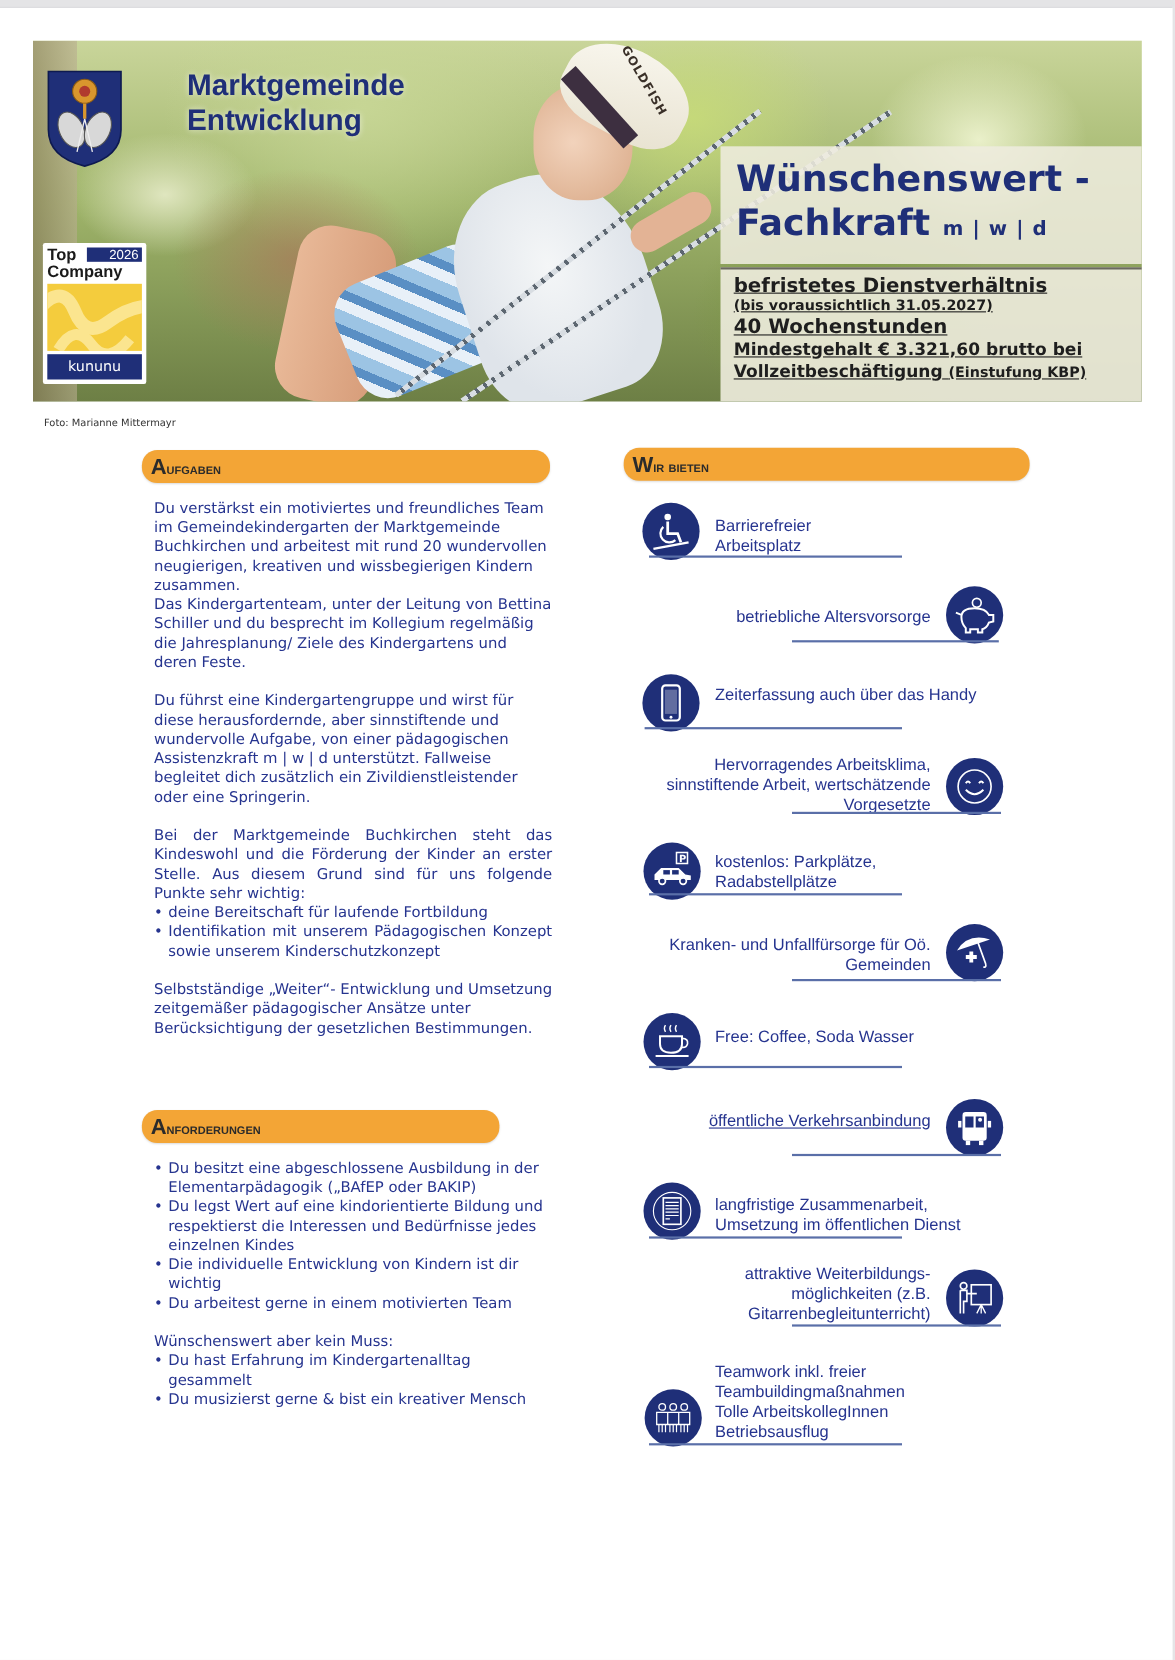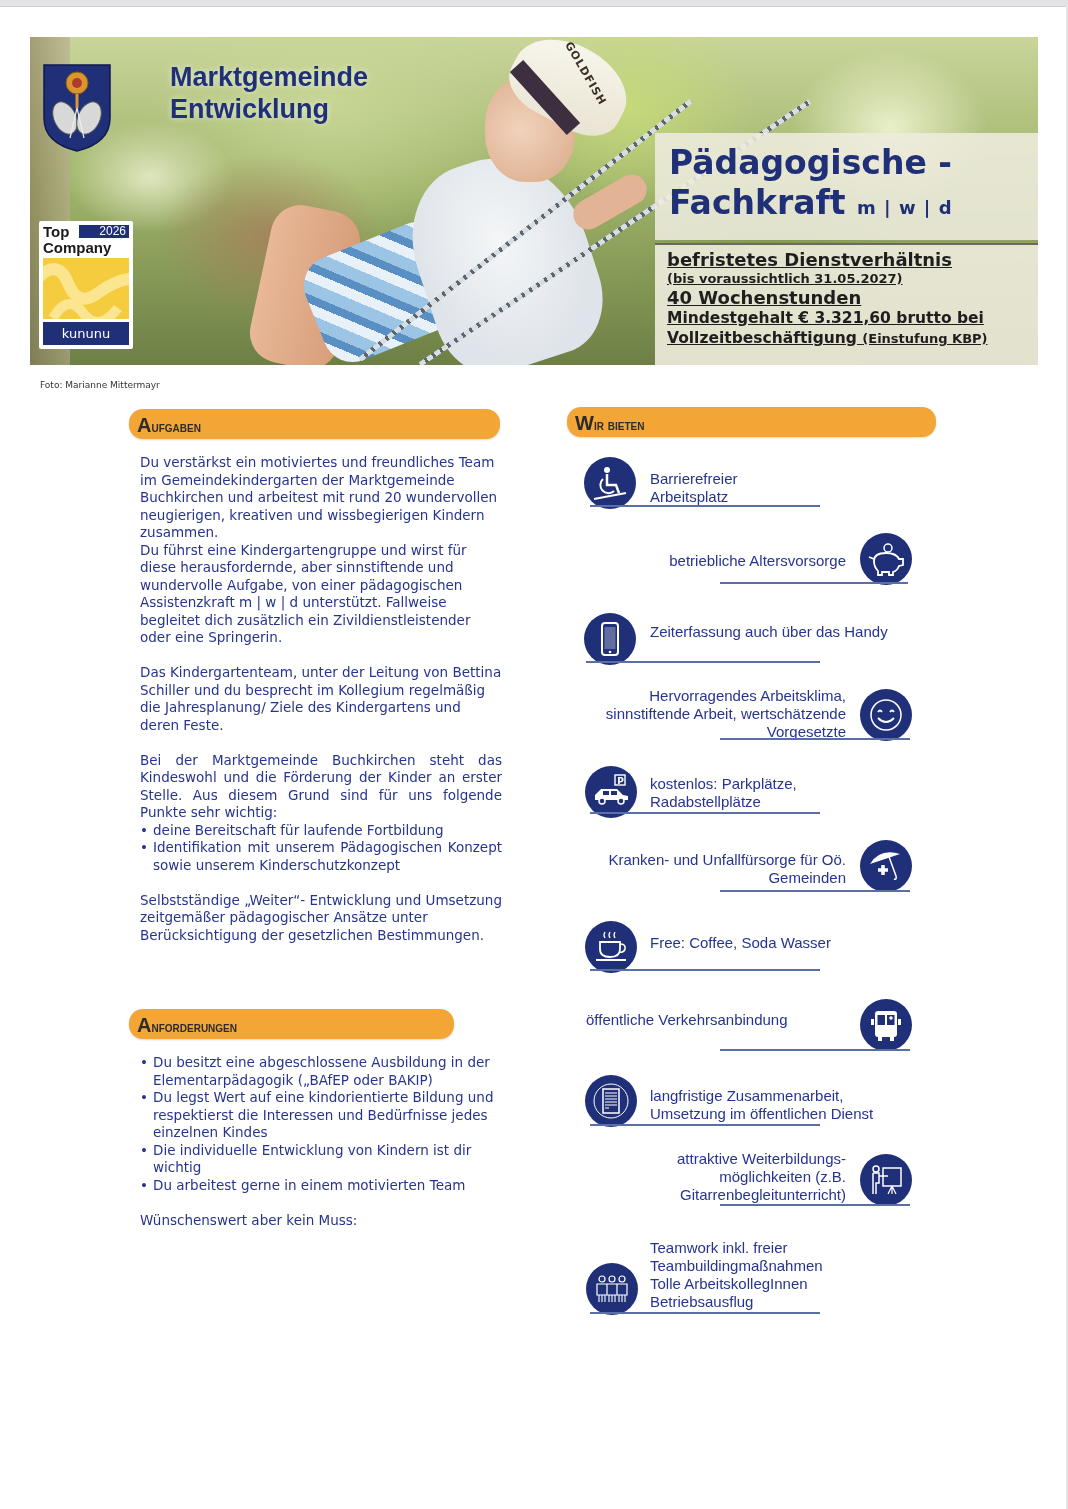--- a/index.html
+++ b/index.html
@@ -113,21 +113,21 @@
           <path d="M-5 20 Q15 0 25 25 T55 35 T95 20" stroke="#fbe58f" stroke-width="12" fill="none"></path>
           <path d="M10 60 Q25 35 40 55 T75 50" stroke="#fbe58f" stroke-width="10" fill="none"></path>
         </svg>
       </div>
       <div class="foot">kununu</div>
     </div>
 
     <div class="title-panel">
       <div class="upper">
         <div class="job-title">
-          <div>Pädagogische -</div>
+          <div>Wünschenswert -</div>
           <div><span>Fachkraft</span> <span class="mwd">m | w | d</span></div>
         </div>
       </div>
       <div class="lower">
         <div class="cond">
           <div class="big">befristetes Dienstverhältnis</div>
           <div class="small">(bis voraussichtlich 31.05.2027)</div>
           <div class="big">40 Wochenstunden</div>
           <div class="mid">Mindestgehalt € 3.321,60 brutto bei</div>
           <div class="mid"><span>Vollzeitbeschäftigung</span> <span class="small">(Einstufung KBP)</span></div>
@@ -136,41 +136,45 @@
     </div>
   </div>
 
   <div class="photo-credit">Foto: Marianne Mittermayr</div>
 
   <div class="section-head" style="left:129px; top:402px; width:371px;">
     <span class="first">A</span><span>ufgaben</span>
   </div>
   <div class="body-text" style="left:140px; top:447px; width:362px;">
     <p style="margin-bottom:0">Du verstärkst ein motiviertes und freundliches Team im Gemeindekindergarten der Marktgemeinde Buchkirchen und arbeitest mit rund 20 wundervollen neugierigen, kreativen und wissbegierigen Kindern zusammen.</p>
+    <p>Das Kindergartenteam, unter der Leitung von Bettina Schiller und du besprecht im Kollegium regelmäßig die Jahresplanung/ Ziele des Kindergartens und deren Feste.</p>
     <p>Du führst eine Kindergartengruppe und wirst für diese herausfordernde, aber sinnstiftende und wundervolle Aufgabe, von einer pädagogischen Assistenzkraft m | w | d unterstützt. Fallweise begleitet dich zusätzlich ein Zivildienstleistender oder eine Springerin.</p>
-    <p>Das Kindergartenteam, unter der Leitung von Bettina Schiller und du besprecht im Kollegium regelmäßig die Jahresplanung/ Ziele des Kindergartens und deren Feste.</p>
     <p class="justify" style="margin-bottom:0">Bei der Marktgemeinde Buchkirchen steht das Kindeswohl und die Förderung der Kinder an erster Stelle. Aus diesem Grund sind für uns folgende Punkte sehr wichtig:</p>
     <ul style="margin-bottom:17.5px">
       <li>deine Bereitschaft für laufende Fortbildung</li>
       <li class="justify">Identifikation mit unserem Pädagogischen Konzept sowie unserem Kinderschutzkonzept</li>
     </ul>
     <p>Selbstständige „Weiter“- Entwicklung und Umsetzung zeitgemäßer pädagogischer Ansätze unter Berücksichtigung der gesetzlichen Bestimmungen.</p>
   </div>
 
   <div class="section-head" style="left:129px; top:1002px; width:325px;">
     <span class="first">A</span><span>nforderungen</span>
   </div>
   <div class="body-text" style="left:140px; top:1047px; width:365px;">
     <ul style="margin-bottom:17.5px">
       <li>Du besitzt eine abgeschlossene Ausbildung in der Elementarpädagogik („BAfEP oder BAKIP)</li>
       <li>Du legst Wert auf eine kindorientierte Bildung und respektierst die Interessen und Bedürfnisse jedes einzelnen Kindes</li>
       <li>Die individuelle Entwicklung von Kindern ist dir wichtig</li>
       <li>Du arbeitest gerne in einem motivierten Team</li>
     </ul>
     <div>Wünschenswert aber kein Muss:</div>
+    <ul>
+      <li>Du hast Erfahrung im Kindergartenalltag gesammelt</li>
+      <li>Du musizierst gerne &amp; bist ein kreativer Mensch</li>
+    </ul>
   </div>
 
   <div class="section-head" style="left:567px; top:400px; width:369px;">
     <span class="first">W</span><span>ir bieten</span>
   </div>
 
   <div class="benefit" style="left:580px; top:450px;">
     <div class="icon" style="left:4px; top:0;">
       <svg viewBox="0 0 40 40">
           <circle cx="17" cy="7" r="3" fill="#fff"></circle>
@@ -272,21 +276,21 @@
           <path d="M5 33 H35" stroke="#fff" stroke-width="2"></path>
         </svg>
     </div>
     <div class="label" style="left:70px; top:15px; width:260px;">
       <div>Free: Coffee, Soda Wasser</div>
     </div>
     <div class="rule" style="left:10px; top:50px; width:230px;"></div>
   </div>
 
   <div class="benefit" style="left:586px; top:990px;">
-    <div class="label" style="left:0; top:14px; width:260px; text-align:left;">
+    <div class="label" style="left:0; top:14px; width:260px; text-align:right;text-decoration:underline;">
       <div>öffentliche Verkehrsanbindung</div>
     </div>
     <div class="icon" style="left:274px; top:2px;">
       <svg viewBox="0 0 40 40">
           <rect x="9" y="6" width="22" height="26" rx="3" fill="#fff"></rect>
           <rect x="11.5" y="10" width="7.5" height="10" fill="#1f2f78"></rect>
           <rect x="21" y="10" width="7.5" height="10" fill="#1f2f78"></rect>
           <circle cx="25" cy="13" r="1.8" fill="#fff"></circle>
           <rect x="12" y="32" width="4" height="4" fill="#fff"></rect>
           <rect x="24" y="32" width="4" height="4" fill="#fff"></rect>

